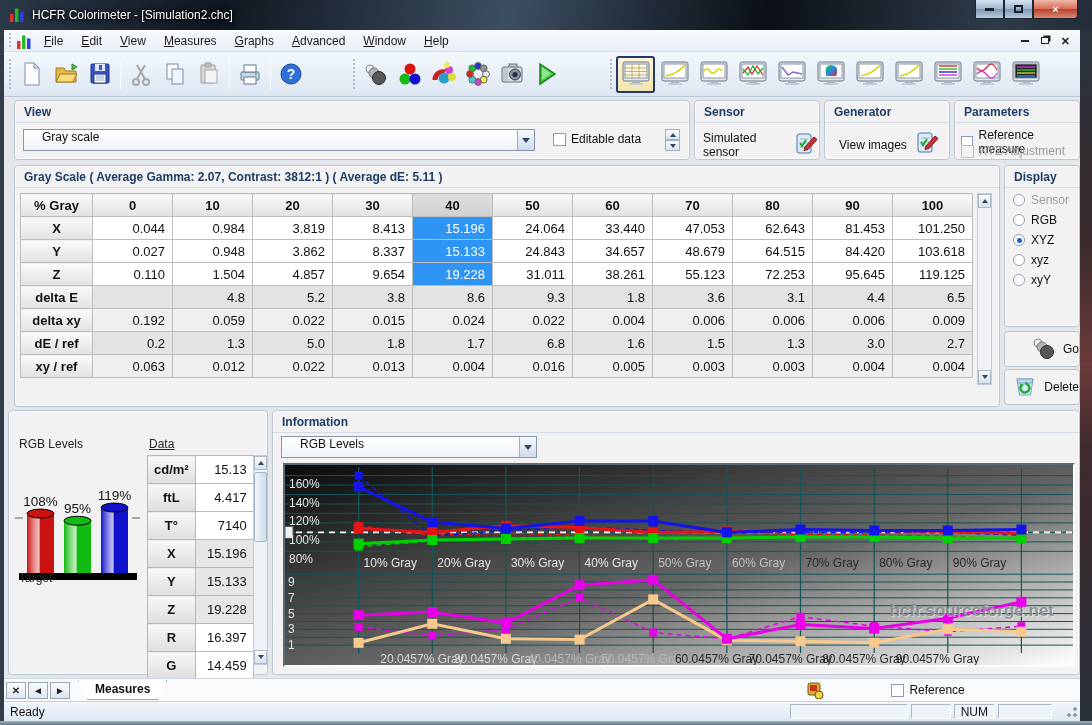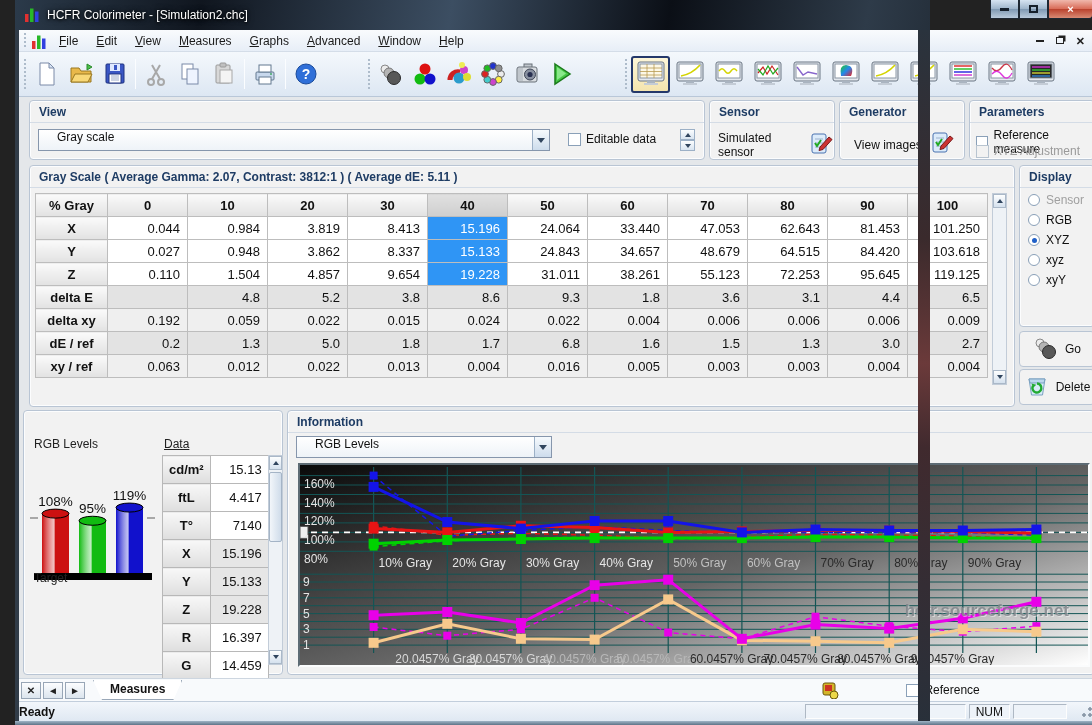--- a/index.html
+++ b/index.html
@@ -1,18 +1,18 @@
 <!DOCTYPE html>
 <html><head>
 <meta charset="utf-8">
 <style>
   * { margin:0; padding:0; box-sizing:border-box; }
   html,body { width:1092px; height:725px; overflow:hidden; background:#222;
     font-family:"Liberation Sans", sans-serif; font-size:12px; color:#111; }
-  .win { position:absolute; left:15px; top:0; width:915px; height:725px;
+  .win { position:absolute; left:0; top:0; width:1092px; height:725px;
     background:linear-gradient(100deg,#2b3a4a 0%,#10161f 18%,#3c4e62 42%,#0b0f16 63%,#2e3b49 82%,#151b23 100%); }
   
   .titlebar { position:absolute; left:0; top:0; width:1092px; height:30px; display:flex; align-items:center; }
   .titlebar .ttext { color:#fff; font-size:12px; text-shadow:0 1px 3px #000, 0 0 6px rgba(0,0,0,.8); margin-left:6px; }
   .appicon { margin-left:8px; width:18px; height:18px; }
   .winbtns { position:absolute; right:14px; top:0; display:flex; }
   .wbtn { width:29px; height:19px; border:1px solid #1d2732; border-top:none;
     background:linear-gradient(#d6e4f2,#9db4ca 50%,#7e98b2 50%,#b9cbdd); display:flex; align-items:center; justify-content:center;
     color:#102030; font-weight:bold; font-size:11px; }
   .wbtn.close { width:45px; background:linear-gradient(#f0b8ac,#d86a56 50%,#b8402c 50%,#d88a74); color:#fff;
@@ -65,21 +65,21 @@
   .vscroll { position:absolute; width:15px; background:#eef2f6; border:1px solid #c2ccd8; }
   .sbtn { position:absolute; left:0; width:13px; height:14px; background:linear-gradient(#fdfefe,#d5e1ee); border:1px solid #aab8c8;
     display:flex; align-items:center; justify-content:center; }
   .sthumb { position:absolute; left:0; width:13px; background:linear-gradient(90deg,#f2f6fa,#cfdcea); border:1px solid #a4b4c6; border-radius:2px; }
   
   .radio { width:12px; height:12px; border-radius:50%; border:1px solid #8aa0b8; background:#fff; position:relative; display:inline-block; }
   .radio.on::after { content:""; position:absolute; left:2.5px; top:2.5px; width:5px; height:5px; border-radius:50%; background:#2060c8; }
   .radio-row { display:flex; align-items:center; gap:6px; padding:3px 8px; font-size:12px; }
   .radio-row.disabled { color:#a0a0a0; }
   .sqbtn { position:absolute; background:#f2f2f2; border:1px solid #b9c5d4; border-radius:4px; display:flex; align-items:center;
-    justify-content:center; gap:6px; font-size:12px; }
+    justify-content:flex-end; gap:6px; font-size:12px; }
   
   .dtable { position:absolute; border-collapse:collapse; font-size:13px; }
   .dtable td { border:1px solid #b8b8b8; height:28px; padding:0 6px; }
   .dtable td.lab { background:linear-gradient(#f8f8f8,#dedede); font-weight:bold; text-align:center; width:46px; }
   .dtable td.val { background:#fff; text-align:right; width:58px; }
   .dtable tr.dim td.val { background:#e6e6e6; }
   .chartbox { position:absolute; border-top:2px solid #5d6b74; border-left:2px solid #5d6b74;
     border-right:2px solid #fbfcfd; border-bottom:2px solid #fbfcfd; background:#0ea5e9; }
   
   .tabrow { position:absolute; left:0; top:648px; width:1076px; height:23px; background:#f8fafc; border-top:1px solid #cdd6e0; display:flex; align-items:center; }
@@ -891,21 +891,21 @@
             <rect x="3" y="3" width="7" height="6" fill="#cc3322"></rect>
             <circle cx="12" cy="13" r="4" fill="#ecd84a" stroke="#6a5810"></circle>
           </svg></span>
       <span class="cb-row" style="position:static;margin-left:66px;">
         <span class="checkbox"></span>
         <span>Reference</span>
       </span>
     </div>
 
     <div class="statusbar">
-      <span style="font-weight:bold;">Ready</span>
+      <span style="margin-left:6px;">Ready</span>
       <span style="margin-left:auto;" class="spanel">
           <span style="width:116px;"></span>
         </span>
       <span class="spanel">
           <span style="width:38px;"></span>
         </span>
       <span class="spanel">
           <span style="padding:0 6px;">NUM</span>
         </span>
       <span class="spanel" style="margin-right:14px;">

